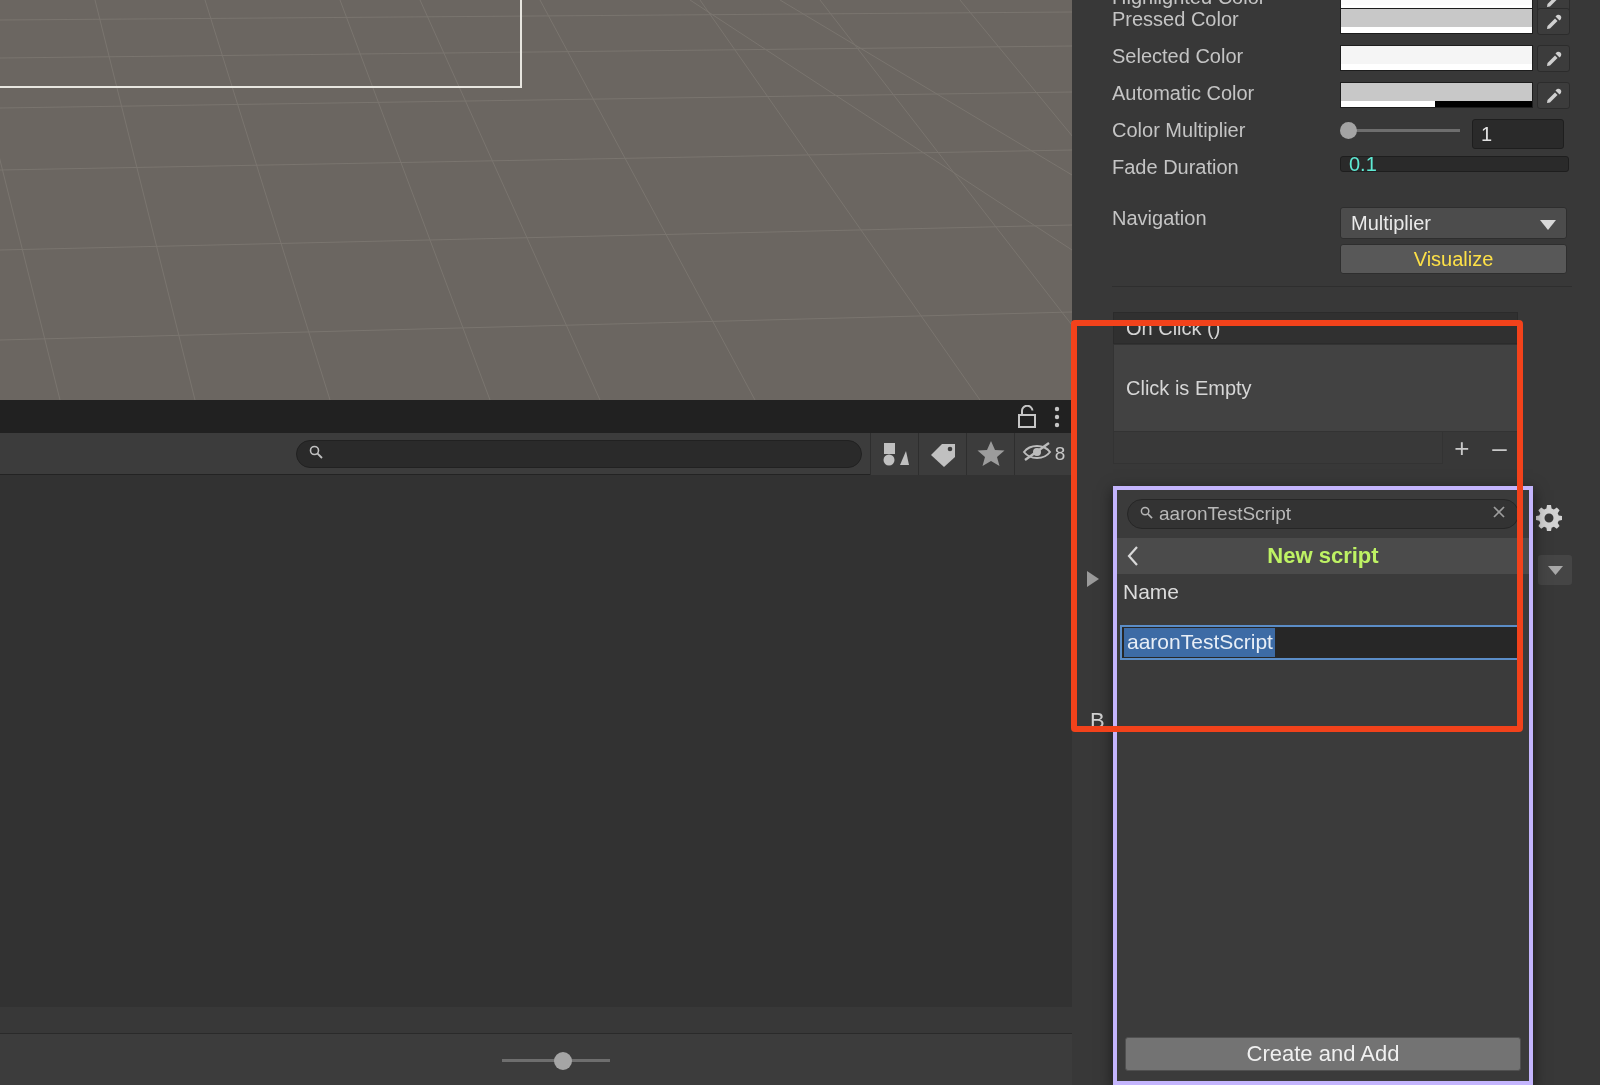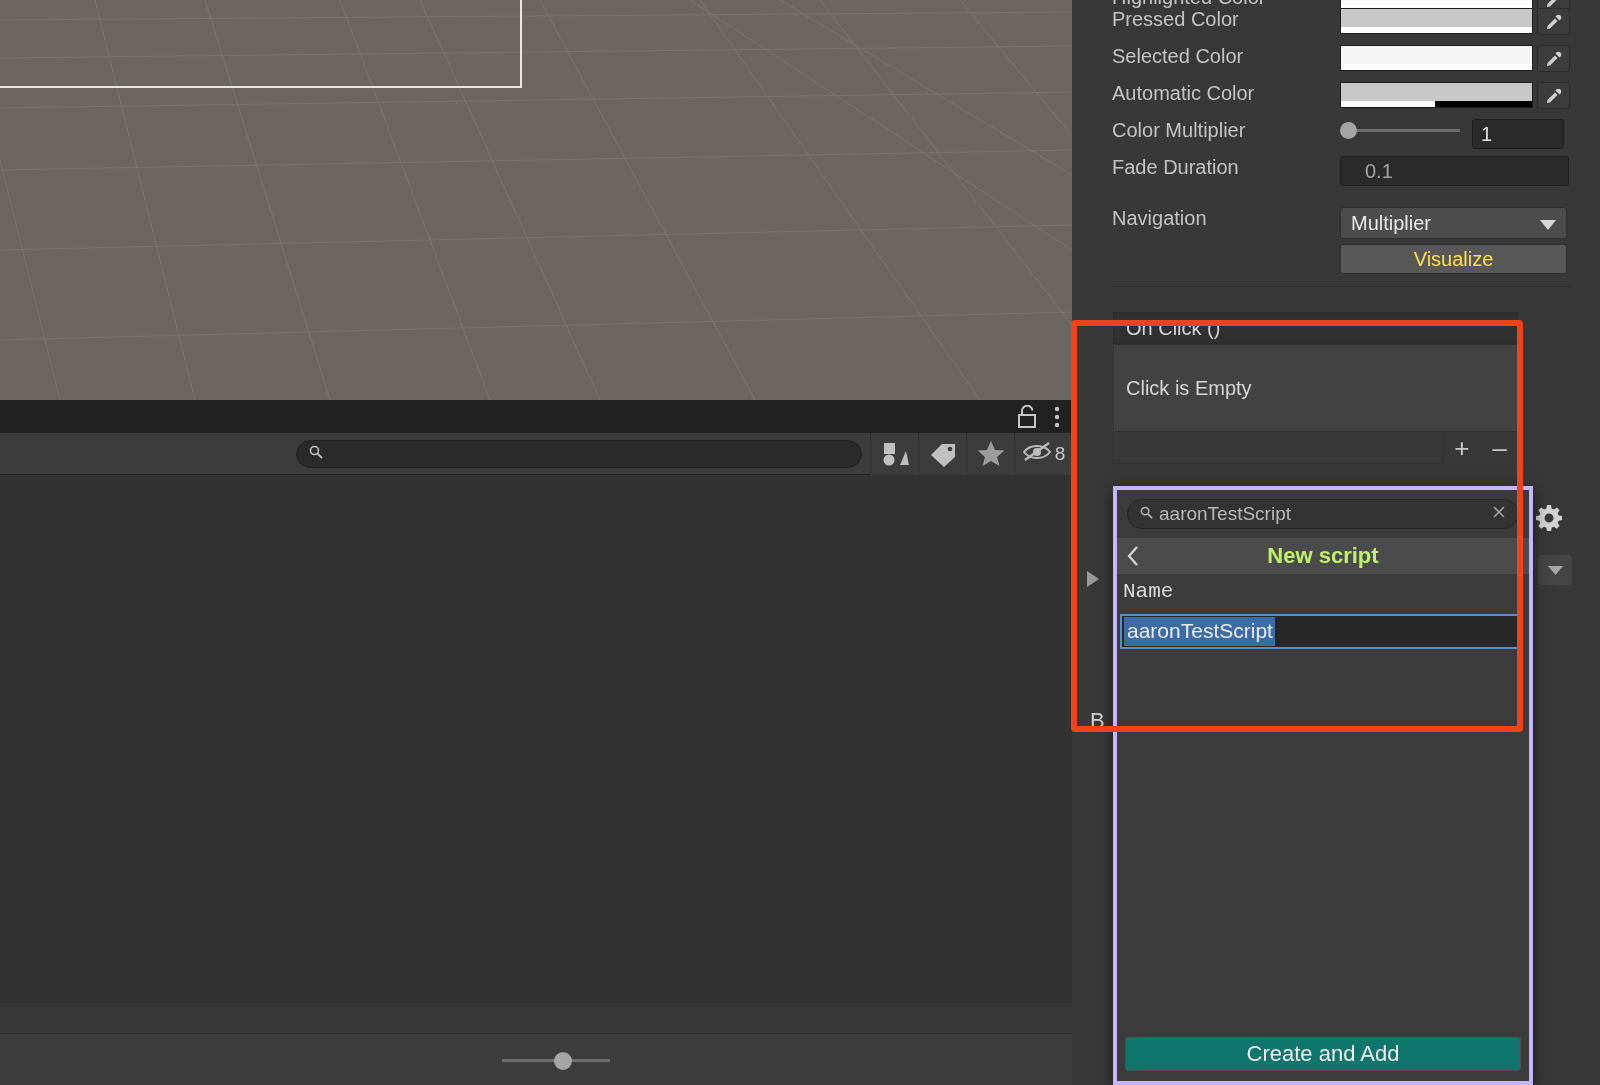--- a/index.html
+++ b/index.html
@@ -114,23 +114,23 @@
   .slider-wrap .knob{
     position:absolute; top:3px; left:0px; width:17px; height:17px;
     border-radius:50%; background:#a4a4a4;
   }
   .num-field{
     width:92px; height:30px; background:#2a2a2a; border:1px solid #1e1e1e;
     border-radius:3px; color:#e2e2e2; font-size:20px;
     display:flex; align-items:center; padding-left:8px;
   }
   .text-field-wide{
-    width:227px; height:30px; background:#2a2a2a; border:1px solid #1e1e1e;
-    border-radius:3px; color:#a3a3a3; font-size:20px;
-    display:flex; align-items:center; padding-left:24px;
+    width:227px; height:16px; background:#2a2a2a; border:1px solid #1e1e1e;
+    border-radius:3px; color:#5eead4; font-size:20px;
+    display:flex; align-items:center; padding-left:8px;
   }
   .dropdown{
     width:227px; height:32px; background:#4c4c4c; border:1px solid #2e2e2e;
     border-radius:3px; color:#eaeaea; font-size:20px;
     display:flex; align-items:center; justify-content:space-between;
     padding:0 10px 0 10px;
   }
   .btn-grey{
     width:227px; height:30px; background:#585858; border:1px solid #2e2e2e;
     border-radius:3px; color:#fde047; font-size:20px;
@@ -188,35 +188,35 @@
   .popup-search .txt{ flex:1; color:#b9b9b9; font-size:19px; }
   .popup-header{
     margin-top:9px; height:36px; background:#4b4b4b;
     display:flex; align-items:center; position:relative;
   }
   .popup-header .back{ position:absolute; left:10px; display:flex; }
   .popup-header .title{
     width:100%; text-align:center; color:#bef264; font-size:22px; font-weight:bold;
   }
   .popup-name-label{
-    padding:6px 0 10px 6px; color:#dcdcdc; font-size:21px;font-family:Liberation Mono, monospace;
+    padding:6px 0 20px 6px; color:#dcdcdc; font-size:21px;
   }
   .name-input{
     margin:2px 8px 0 4px; height:33px; background:#272727;
     border:1px solid #5b8dc7; outline:1px solid #5b8dc7; display:flex; align-items:center;
   }
   .name-input .sel{
     background:#3d6ba5; color:#e8eef6; font-size:21px; padding:2px 2px 3px 3px;
     margin-left:2px;
   }
   .popup-footer{
     position:absolute; left:0; bottom:0; width:100%; padding:0 8px 10px 8px;
   }
   .create-btn{
-    height:34px; background:#0f766e; border:1px solid #505050; border-radius:3px;
+    height:34px; background:#737373; border:1px solid #505050; border-radius:3px;
     color:#f0f0f0; font-size:22px;
     display:flex; align-items:center; justify-content:center;
   }
 
   
   .annot{
     position:absolute; left:1071px; top:320px; width:452px; height:412px;
     border:6px solid #f2421b; border-radius:4px; pointer-events:none;
   }
 </style>

